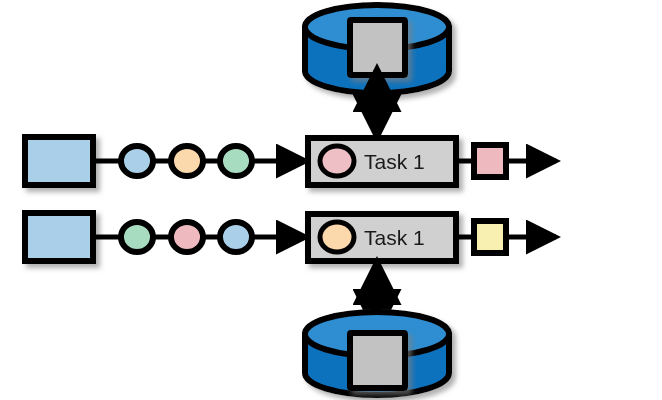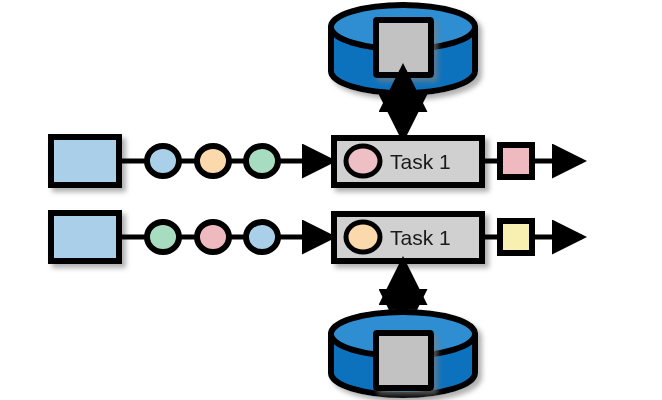--- a/index.html
+++ b/index.html
@@ -10,21 +10,20 @@
   body {
     width: 662px;
     height: 400px;
     font-family: "Liberation Sans", sans-serif;
     overflow: hidden;
   }
   #diagram-root {
     position: relative;
     width: 539px;
     height: 400px;
-    padding-left: 26px;
   }
   svg.diagram-canvas {
     display: block;
     width: 662px;
     height: 400px;
   }
   text.task-label {
     font-family: "Liberation Sans", sans-serif;
     font-size: 21px;
     font-weight: 400;

